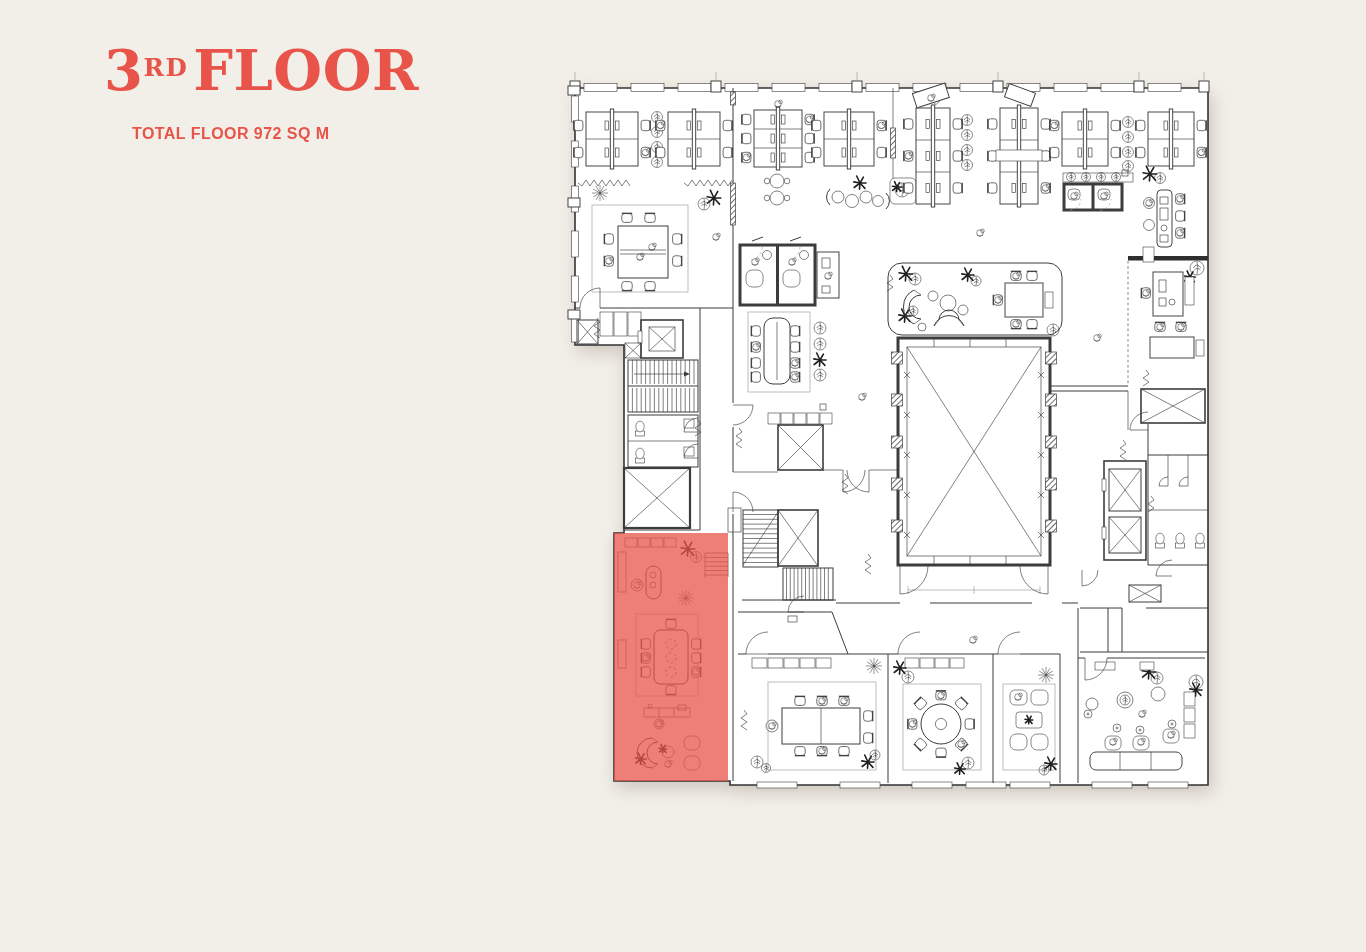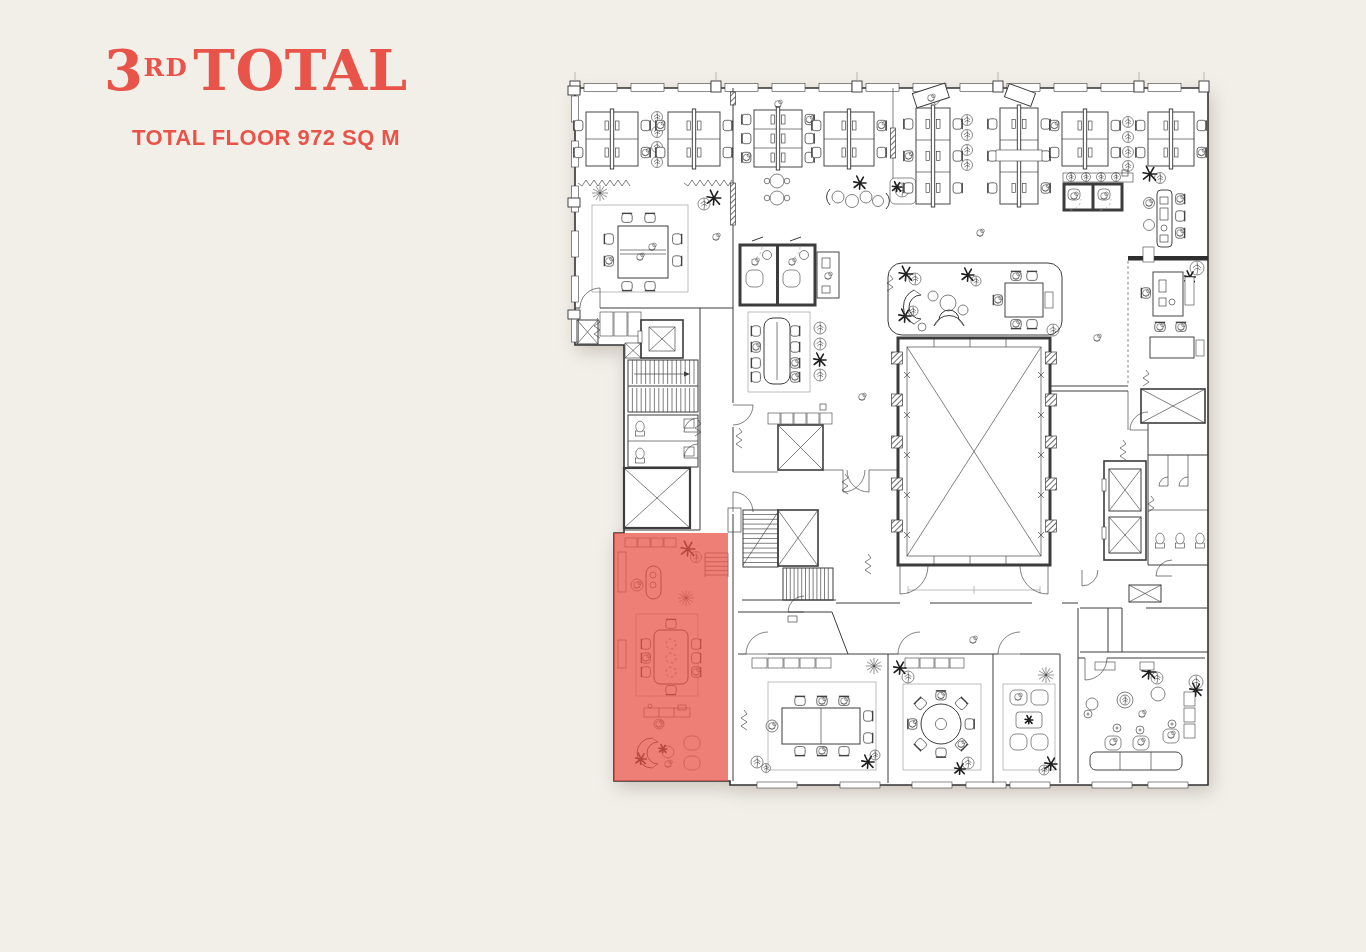--- a/index.html
+++ b/index.html
@@ -6,21 +6,21 @@
     --page-bg:#F2EFE9; --accent:#E8544A; --highlight:#E85449; --line:#3C3C3C;
   }
   *{box-sizing:border-box}
   html,body{margin:0;padding:0}
   body{width:1366px;height:952px;background:var(--page-bg);
        font-family:"Liberation Sans",sans-serif;position:relative;overflow:hidden}
   .header{position:absolute;left:104px;top:42px}
   .title{font-family:"DejaVu Serif",serif;font-weight:700;font-size:56px;line-height:1;
          color:var(--accent);letter-spacing:.5px;margin:0;white-space:nowrap}
   .title sup{font-size:.44em;vertical-align:.58em;letter-spacing:1.5px;margin-right:.2em}
-  .subtitle{margin:27px 0 8px 28px;font-size:22px;font-weight:700;color:var(--accent);
+  .subtitle{margin:27px 0 8px 28px;font-size:16px;font-weight:700;color:var(--accent);
             letter-spacing:.45px;white-space:nowrap}
   #plan{position:absolute;left:0;top:0}
   #bld{filter:drop-shadow(3px 6px 9px rgba(100,85,70,.28))}
   .bp{fill:#fff;stroke:#333;stroke-width:1.6}
   .w1{fill:none;stroke:var(--line);stroke-width:1}
   .w7{fill:none;stroke:var(--line);stroke-width:.65}
   .w15{fill:none;stroke:var(--line);stroke-width:1.6}
   .w2{fill:none;stroke:var(--line);stroke-width:2.2}
   .w3{fill:none;stroke:var(--line);stroke-width:3}
   .fw{fill:#fff;stroke:var(--line);stroke-width:.95}
@@ -35,21 +35,21 @@
   .pl circle,.pl path{fill:none;stroke:var(--line);stroke-width:.6}
   .pm line{stroke:#1f1f1f;stroke-width:1.6;stroke-linecap:round}
   .pm circle{fill:#1f1f1f;stroke:none}
   .sn line{stroke:var(--line);stroke-width:.55}
   #unit-highlight{fill:var(--highlight);fill-opacity:.75}
 </style>
 </head>
 <body>
 
 <div class="header">
-  <h1 class="title"><span>3</span><sup>RD</sup><span>TOTAL</span></h1>
+  <h1 class="title"><span>3</span><sup>RD</sup><span>FLOOR</span></h1>
   <div class="subtitle">TOTAL FLOOR 972 SQ M</div>
 </div>
 
 <svg id="plan" width="1366" height="952" viewBox="0 0 1366 952">
   <defs>
     <pattern id="diag" patternUnits="userSpaceOnUse" width="4" height="4" patternTransform="rotate(45)">
       <rect width="4" height="4" fill="#fff"></rect>
       <line x1="0" y1="0" x2="0" y2="4" stroke="#444" stroke-width="1.6"></line>
     </pattern>
   </defs>

